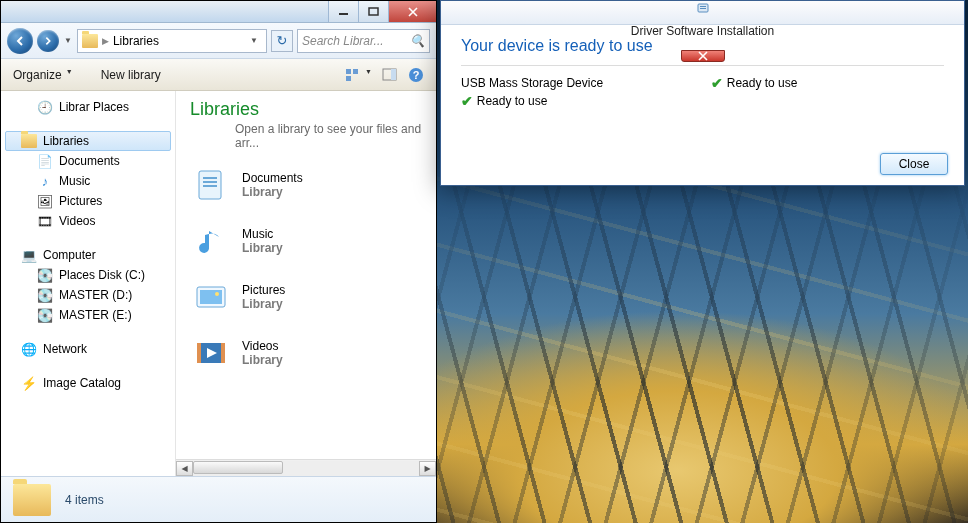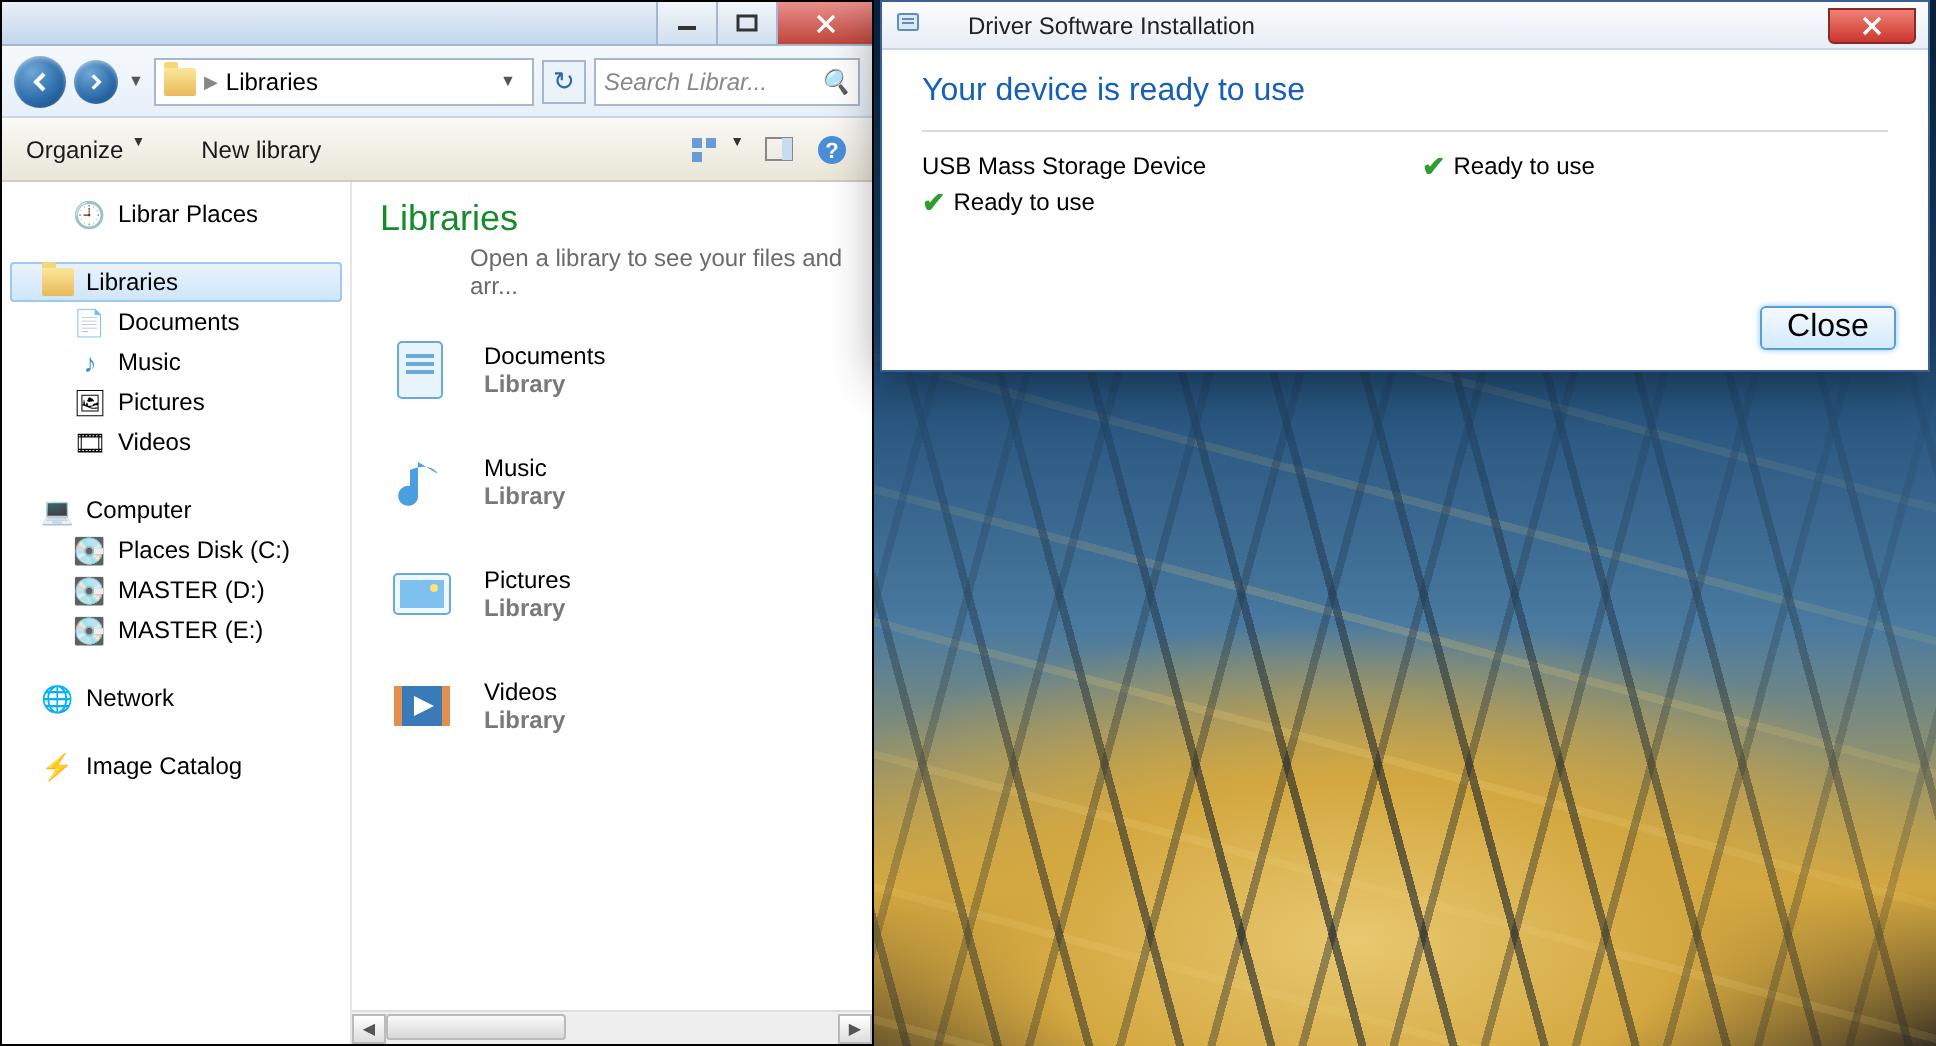--- a/index.html
+++ b/index.html
@@ -74,35 +74,35 @@
 .hscroll .track { flex:1; height:15px; background:#eee; position:relative; }
 .hscroll .thumb { position:absolute; left:0; top:0; height:13px; width:90px; background:linear-gradient(180deg,#fafafa,#d8d8d8); border:1px solid #bbb; border-radius:2px; }
 
 .statusbar { height: 46px; background: linear-gradient(180deg, #f4f8fc, #e4eef8);
   border-top: 1px solid #c8d6e6; display: flex; align-items: center; padding: 0 12px; gap: 14px; font-size: 12px; color: #2a4a6a; }
 
 
 .dialog { position: absolute; left: 440px; top: 0; width: 525px; height: 186px;
   background: #fff; border: 1px solid #3a6090; z-index: 3; box-shadow: 0 4px 24px rgba(0,0,0,.4); }
 .dlg-title { height: 24px; background: linear-gradient(180deg, #fcfcfd, #e7eef7);
-  display: flex; align-items: center; padding: 0 6px; gap: 23px; font-size: 12px; color: #222;
-  border-bottom: 1px solid #c8d6e6; }
+  display: flex; align-items: center; padding: 0 6px; gap: 6px; font-size: 12px; color: #222;
+  border-bottom: 1px solid #c8d6e6; flex-direction: column; }
 .dlg-title .spacer { flex: 1; }
 .dlg-close { width: 44px; height: 18px; border-radius: 0 0 3px 3px;
   background: linear-gradient(180deg, #f08278, #c9372c); border: 1px solid #8a2a22;
   display: flex; align-items: center; justify-content: center; color: #fff; }
 .dlg-body { padding: 12px 20px 8px; }
 .dlg-heading { color: #1560b8; font-size: 16px; margin-bottom: 10px; font-weight: normal; }
 .dlg-hr { border: none; border-top: 1px solid #dcdcdc; margin-bottom: 8px; }
 .dev-row { display: flex; font-size: 12px; height: 18px; align-items: center; }
 .dev-name { width: 250px; }
 .dev-status { display: flex; align-items: center; gap: 4px; }
 .check { color: #2e9e2e; font-weight: bold; font-size: 14px; }
 .dlg-footer { position: absolute; bottom: 10px; right: 16px; }
-.dlg-btn { width: 68px; height: 22px; font-size: 16px;
+.dlg-btn { width: 68px; height: 22px; font-size: 12px;
   background: linear-gradient(180deg, #f4faff, #d3e9fb); border: 1px solid #5a9ed6;
   border-radius: 3px; box-shadow: 0 0 3px #8fc6f0; cursor: default; }
 
 
 .ico-folder { width:16px;height:14px;background:linear-gradient(180deg,#fce79a,#e8b95a);border-radius:1px;position:relative; }
 .ico-folder::before { content:"";position:absolute;top:-3px;left:0;width:7px;height:3px;background:#f5d778;border-radius:1px 1px 0 0; }
 .big-folder { width:38px;height:32px;background:linear-gradient(180deg,#fce79a,#e8b95a);border-radius:2px;position:relative; }
 .big-folder::before { content:"";position:absolute;top:-5px;left:0;width:14px;height:5px;background:#f5d778;border-radius:2px 2px 0 0; }
 </style>
 </head>
@@ -313,20 +313,24 @@
       <div class="hscroll">
         <div class="btn">◀</div>
         <div class="track">
           <div class="thumb"></div>
         </div>
         <div class="btn">▶</div>
       </div>
     </div>
   </div>
 
+  <div class="statusbar">
+    <div class="big-folder"></div>
+    <span>4 items</span>
+  </div>
 </div>
 
 <div class="dialog">
   <div class="dlg-title">
     <span>
       <svg width="14" height="14" viewBox="0 0 14 14">
           <rect x="2" y="3" width="10" height="8" rx="1" fill="#dce8f4" stroke="#5a8fc0"></rect>
           <rect x="4" y="5" width="6" height="1" fill="#5a8fc0"></rect>
           <rect x="4" y="7" width="6" height="1" fill="#5a8fc0"></rect>
         </svg>

